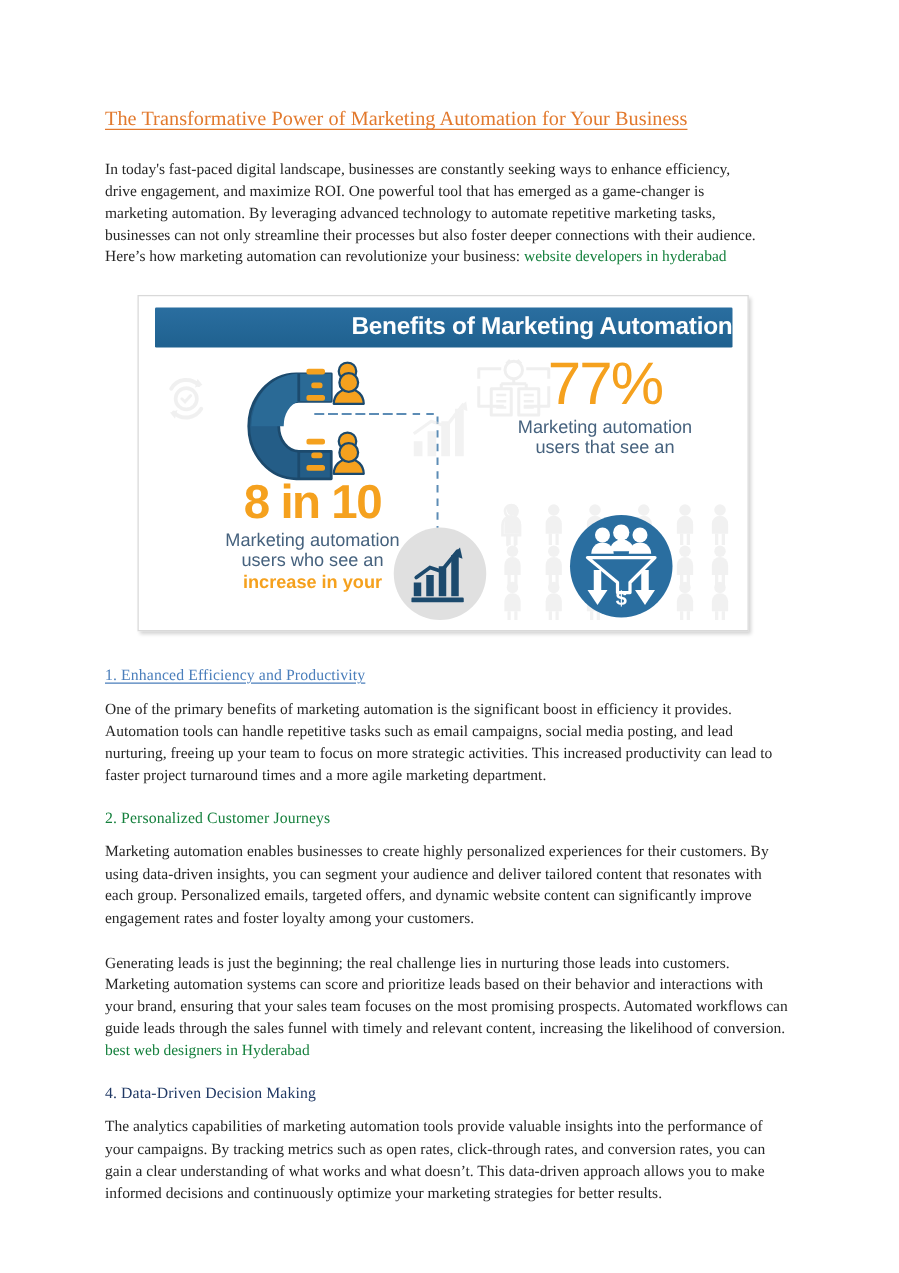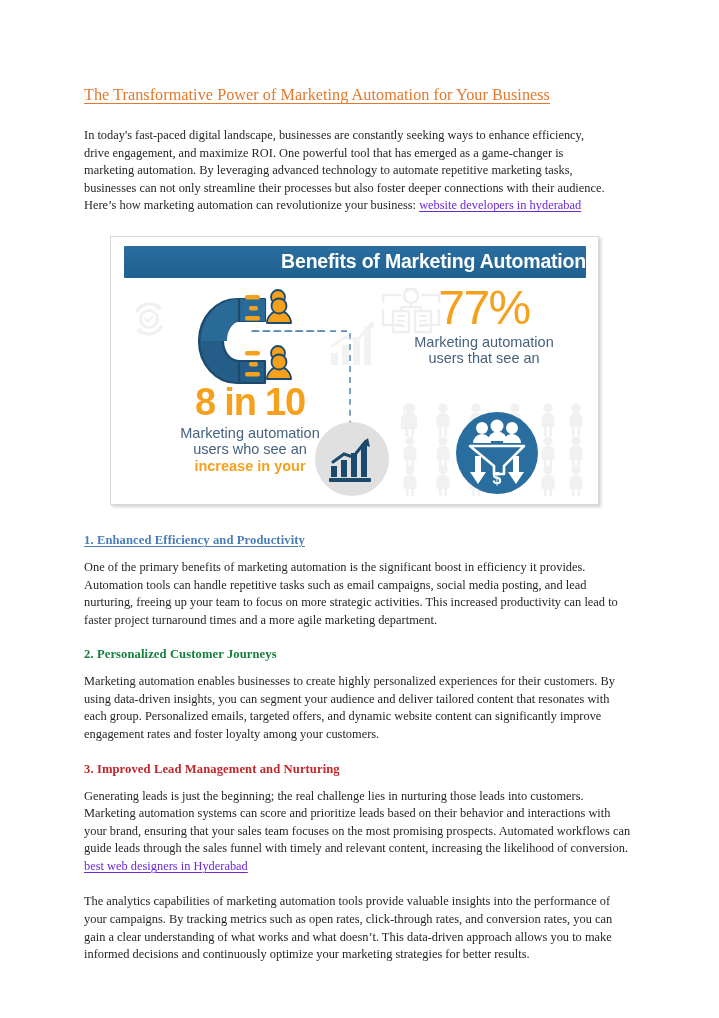--- a/index.html
+++ b/index.html
@@ -50,32 +50,31 @@
     font-size: 12.4px;
     line-height: 1.415;
     color: #262626;
     margin: 0;
     text-align: left;
   }
   .para.intro { width: 524px; }
   .para.body  { width: 548px; }
 
   .inline-link {
-    color: #6d28d9;
-    text-decoration: underline;
+    color: #15803d;
     text-underline-offset: 2px;
     text-decoration-thickness: 1px;
     cursor: pointer;
   }
 
   
   .sec-head {
     font-family: "Liberation Serif", "DejaVu Serif", serif;
     font-size: 12.6px;
-    font-weight: bold;
+    font-weight: normal;
     margin: 0 0 11px 0;
     letter-spacing: 0.1px;
     line-height: 1.2;
   }
   .sec-head.h-blue    { color: #4A7EBB; text-decoration: underline; text-underline-offset: 2px; text-decoration-thickness: 1px; }
   .sec-head.h-green   { color: #15803d; }
   .sec-head.h-red     { color: #C0252B; }
   .sec-head.h-navy    { color: #1F3864; }
 
   .sec-block { margin-top: 18px; }
@@ -481,22 +480,22 @@
       <div class="sec-head h-blue">1. Enhanced Efficiency and Productivity</div>
       <p class="para body">One of the primary benefits of marketing automation is the significant boost in efficiency it provides. Automation tools can handle repetitive tasks such as email campaigns, social media posting, and lead nurturing, freeing up your team to focus on more strategic activities. This increased productivity can lead to faster project turnaround times and a more agile marketing department.</p>
     </div>
 
     <div class="sec-block">
       <div class="sec-head h-green">2. Personalized Customer Journeys</div>
       <p class="para body">Marketing automation enables businesses to create highly personalized experiences for their customers. By using data-driven insights, you can segment your audience and deliver tailored content that resonates with each group. Personalized emails, targeted offers, and dynamic website content can significantly improve engagement rates and foster loyalty among your customers.</p>
     </div>
 
     <div class="sec-block">
-      <div class="sec-head h-red">3. Improved Lead Management and Nurturing</div>
       <p class="para body"><span>Generating leads is just the beginning; the real challenge lies in nurturing those leads into customers. Marketing automation systems can score and prioritize leads based on their behavior and interactions with your brand, ensuring that your sales team focuses on the most promising prospects. Automated workflows can guide leads through the sales funnel with timely and relevant content, increasing the likelihood of conversion. </span><span class="inline-link">best web designers in Hyderabad</span></p>
     </div>
 
     <div class="sec-block">
+      <div class="sec-head h-navy">4. Data-Driven Decision Making</div>
       <p class="para body">The analytics capabilities of marketing automation tools provide valuable insights into the performance of your campaigns. By tracking metrics such as open rates, click-through rates, and conversion rates, you can gain a clear understanding of what works and what doesn’t. This data-driven approach allows you to make informed decisions and continuously optimize your marketing strategies for better results.</p>
     </div>
 
   </div>
 </div>
 
 </body></html>

